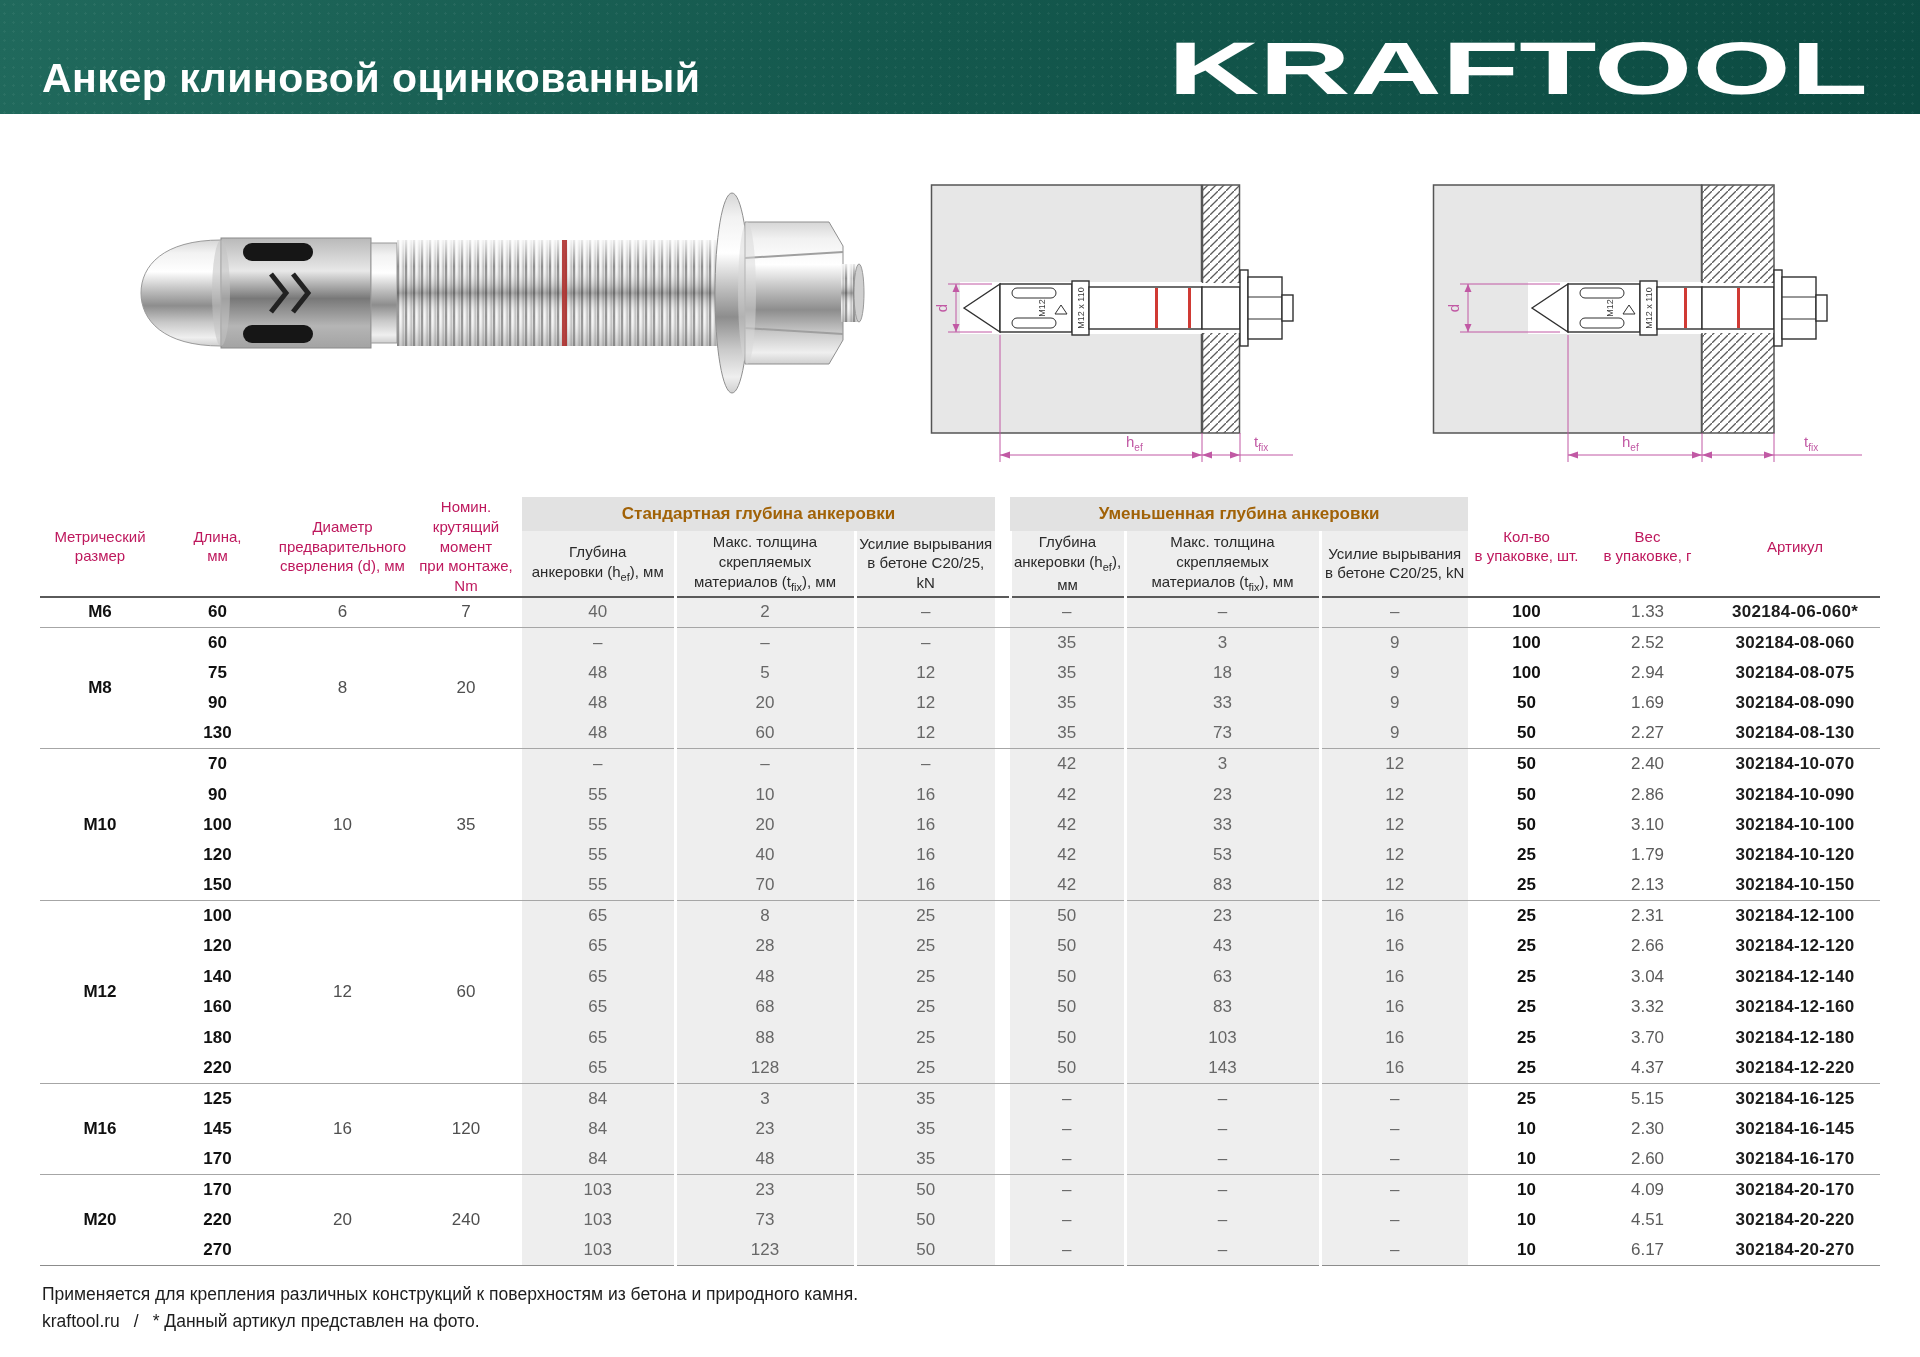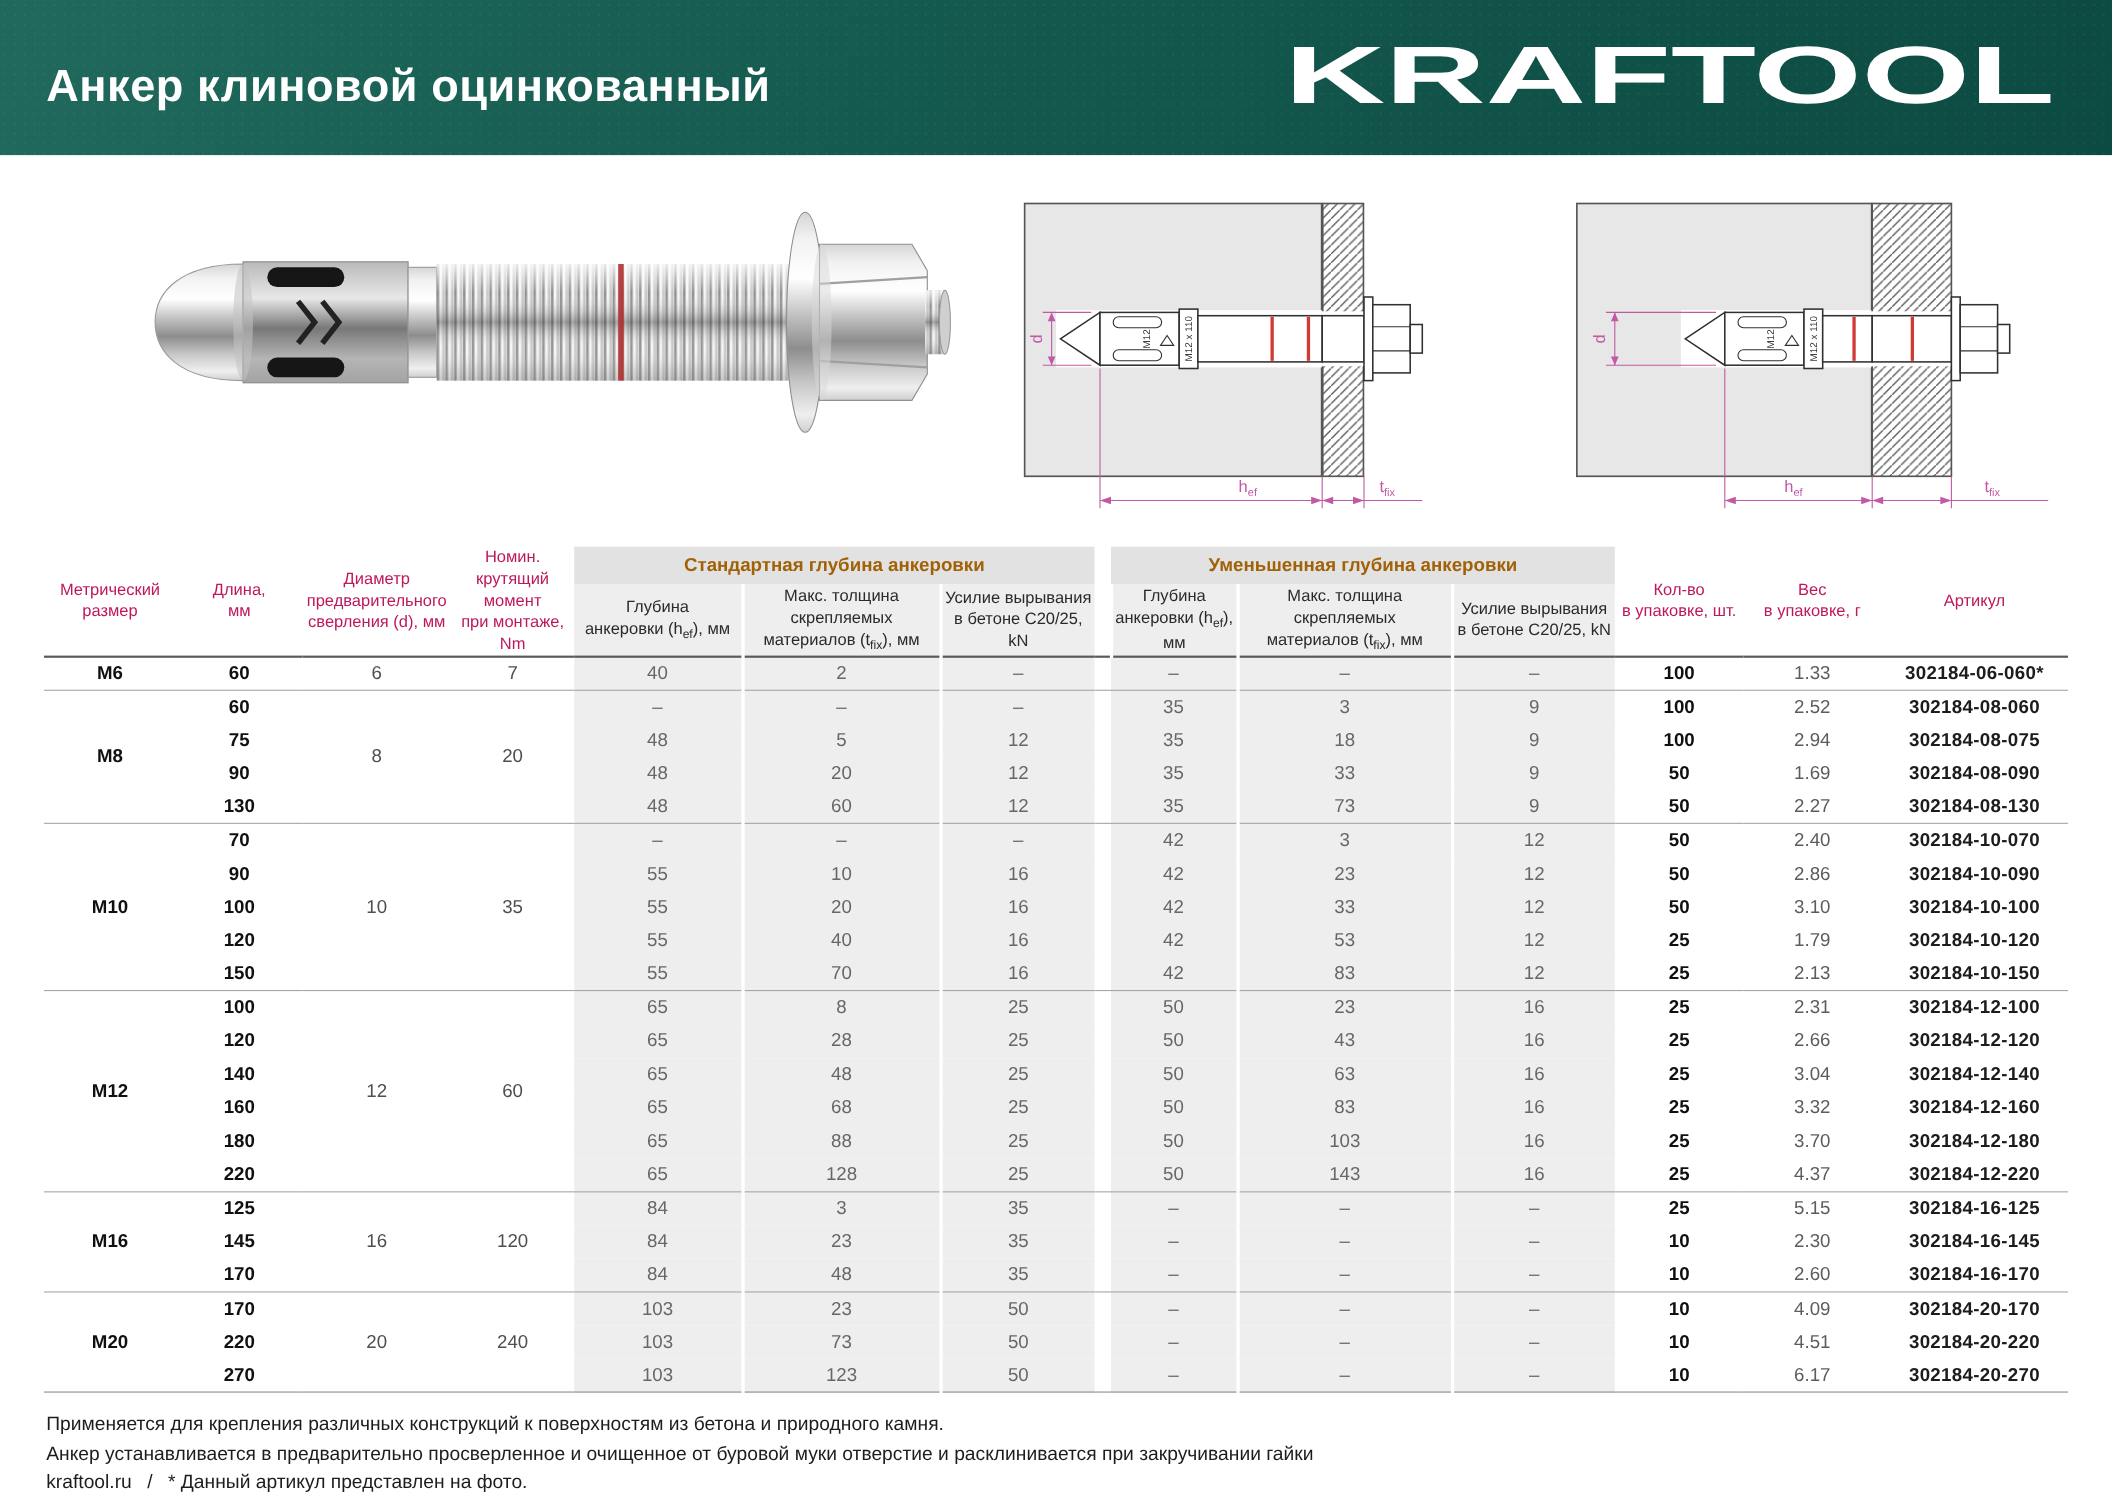--- a/index.html
+++ b/index.html
@@ -11,21 +11,21 @@
     --col-grey:#eeeeee;
   }
   *{box-sizing:border-box;}
   html,body{margin:0;padding:0;}
   body{
     width:1920px;height:1357px;position:relative;overflow:hidden;
     background:#ffffff;font-family:"Liberation Sans",sans-serif;
   }
   
   .hdr{
-    position:absolute;left:0;top:0;width:1920px;height:141px;
+    position:absolute;left:0;top:0;width:1920px;height:114px;
     background:linear-gradient(104deg,var(--header-teal-light) 0%,#14584d 48%,var(--header-teal-dark) 100%);
   }
   .hdr .dots{
     position:absolute;inset:0;
     background-image:radial-gradient(rgba(255,255,255,.05) 1.2px,transparent 1.3px);
     background-size:9px 9px;
   }
   .title{
     position:absolute;left:42px;top:55px;
     font-size:41px;font-weight:bold;color:#fff;letter-spacing:.5px;white-space:nowrap;
@@ -634,17 +634,16 @@
         <td class="grey">–</td>
         <td class="c-qty">10</td>
         <td class="c-wt">6.17</td>
         <td class="c-art">302184-20-270</td>
       </tr>
     </tbody>
 </table>
 
 <div class="footer">
   <div class="fline">Применяется для крепления различных конструкций к поверхностям из бетона и природного камня.</div>
-  <div class="fline">Анкер устанавливается в предварительно просверленное и очищенное от буровой муки отверстие и расклинивается при закручивании гайки</div>
   <div class="fline">
     <span>kraftool.ru</span><span class="fsep">/</span><span>* Данный артикул представлен на фото.</span>
   </div>
 </div>
 
 </body></html>

